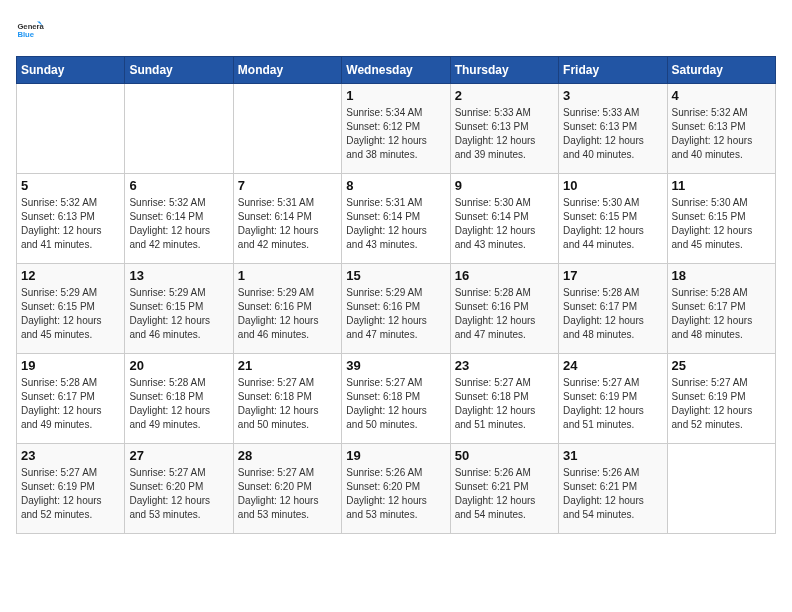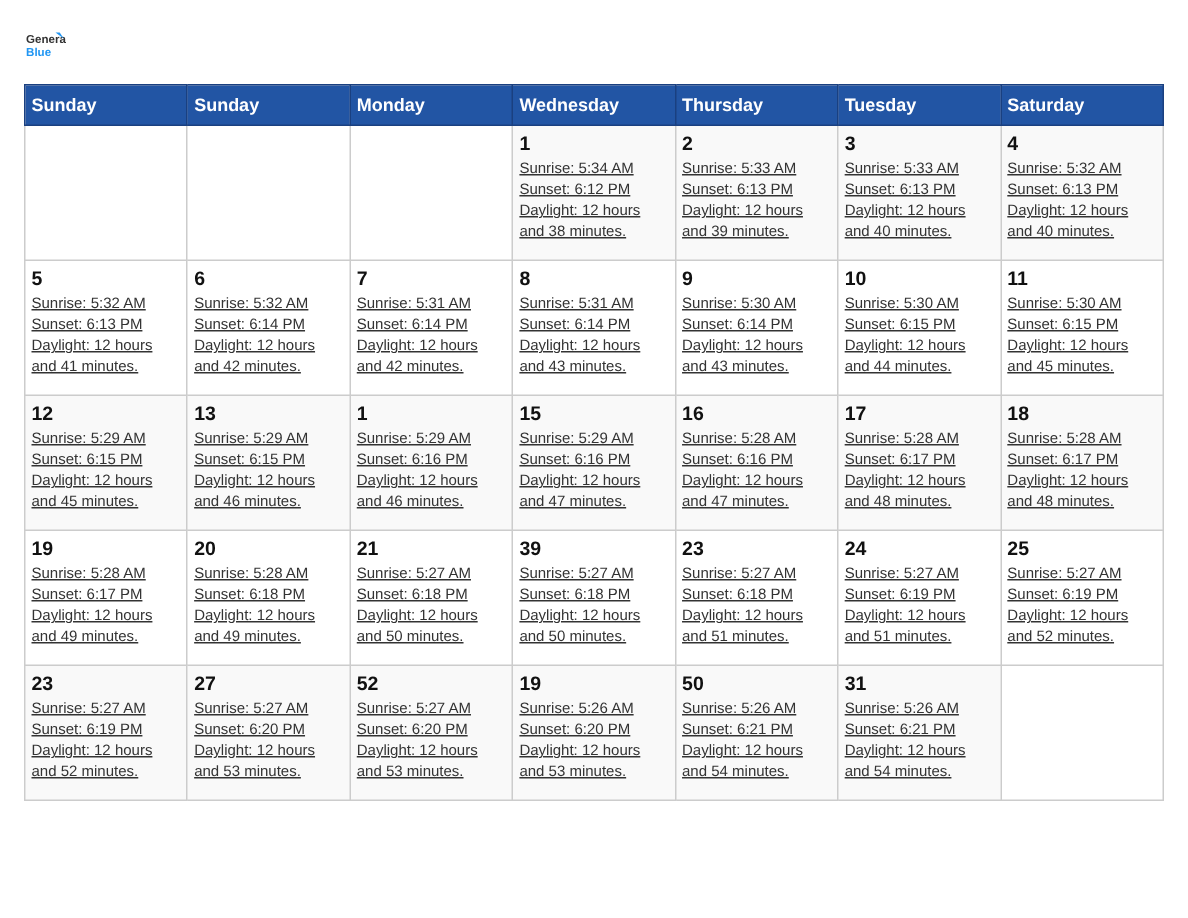--- a/index.html
+++ b/index.html
@@ -62,21 +62,20 @@
     .day-number {
       font-weight: bold;
       font-size: 13px;
       margin-bottom: 3px;
       color: #111;
     }
     .day-info {
       font-size: 10px;
       color: #333;
       line-height: 1.4;
-      text-decoration: underline;
     }
     .empty-cell { background: #fff !important; }
   </style>
 </head>
 <body>
 
 <div class="header">
   <div class="logo">
     <svg class="logo-icon" viewBox="0 0 40 40">
       <rect x="0" y="0" width="40" height="40" fill="white"></rect>
@@ -96,21 +95,21 @@
 </div>
 
 <table>
   <thead>
     <tr id="weekday-header">
     <th>Sunday</th>
         <th>Sunday</th>
         <th>Monday</th>
         <th>Wednesday</th>
         <th>Thursday</th>
-        <th>Tuesday</th>
+        <th>Friday</th>
         <th>Saturday</th>
       </tr>
   </thead>
   <tbody id="calendar-body">
   <tr>
         <td class="empty-cell"></td>
         <td class="empty-cell"></td>
         <td class="empty-cell"></td>
         <td>
           <div class="day-number">1</div>
@@ -303,21 +302,21 @@
 and 52 minutes.</div>
         </td>
         <td>
           <div class="day-number">27</div>
           <div class="day-info" style="white-space: pre-line;">Sunrise: 5:27 AM
 Sunset: 6:20 PM
 Daylight: 12 hours
 and 53 minutes.</div>
         </td>
         <td>
-          <div class="day-number">52</div>
+          <div class="day-number">28</div>
           <div class="day-info" style="white-space: pre-line;">Sunrise: 5:27 AM
 Sunset: 6:20 PM
 Daylight: 12 hours
 and 53 minutes.</div>
         </td>
         <td>
           <div class="day-number">19</div>
           <div class="day-info" style="white-space: pre-line;">Sunrise: 5:26 AM
 Sunset: 6:20 PM
 Daylight: 12 hours

